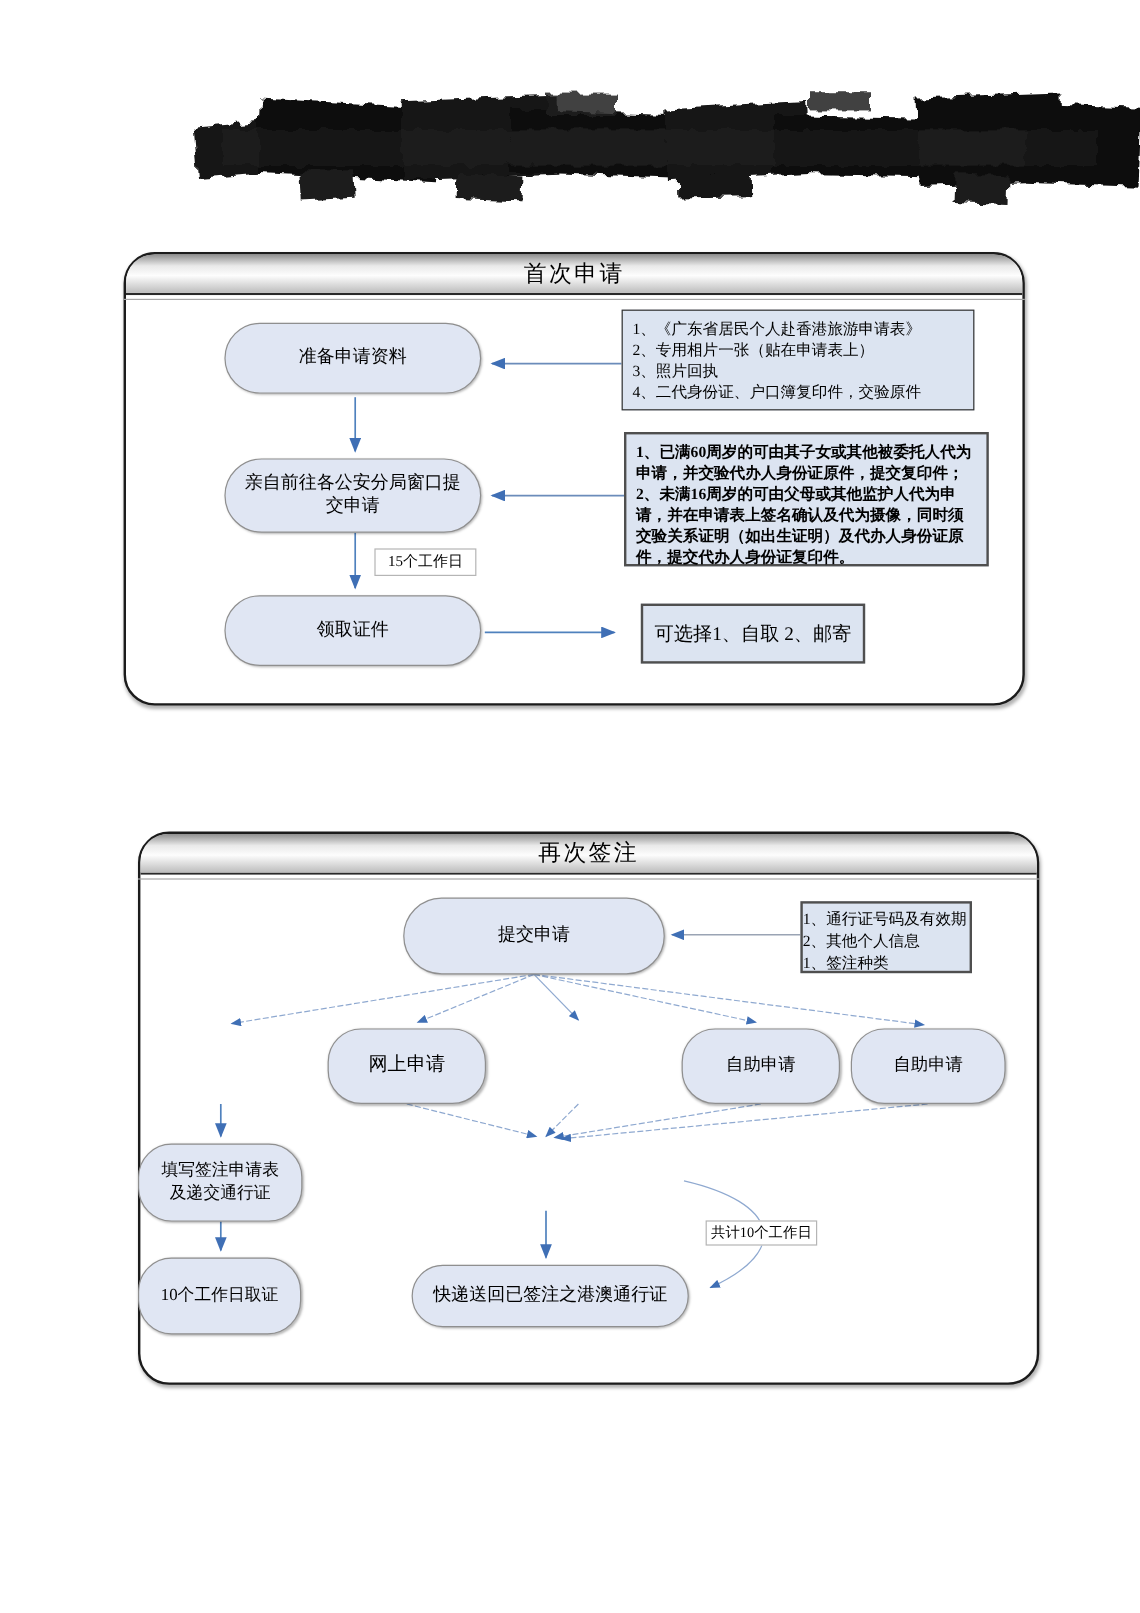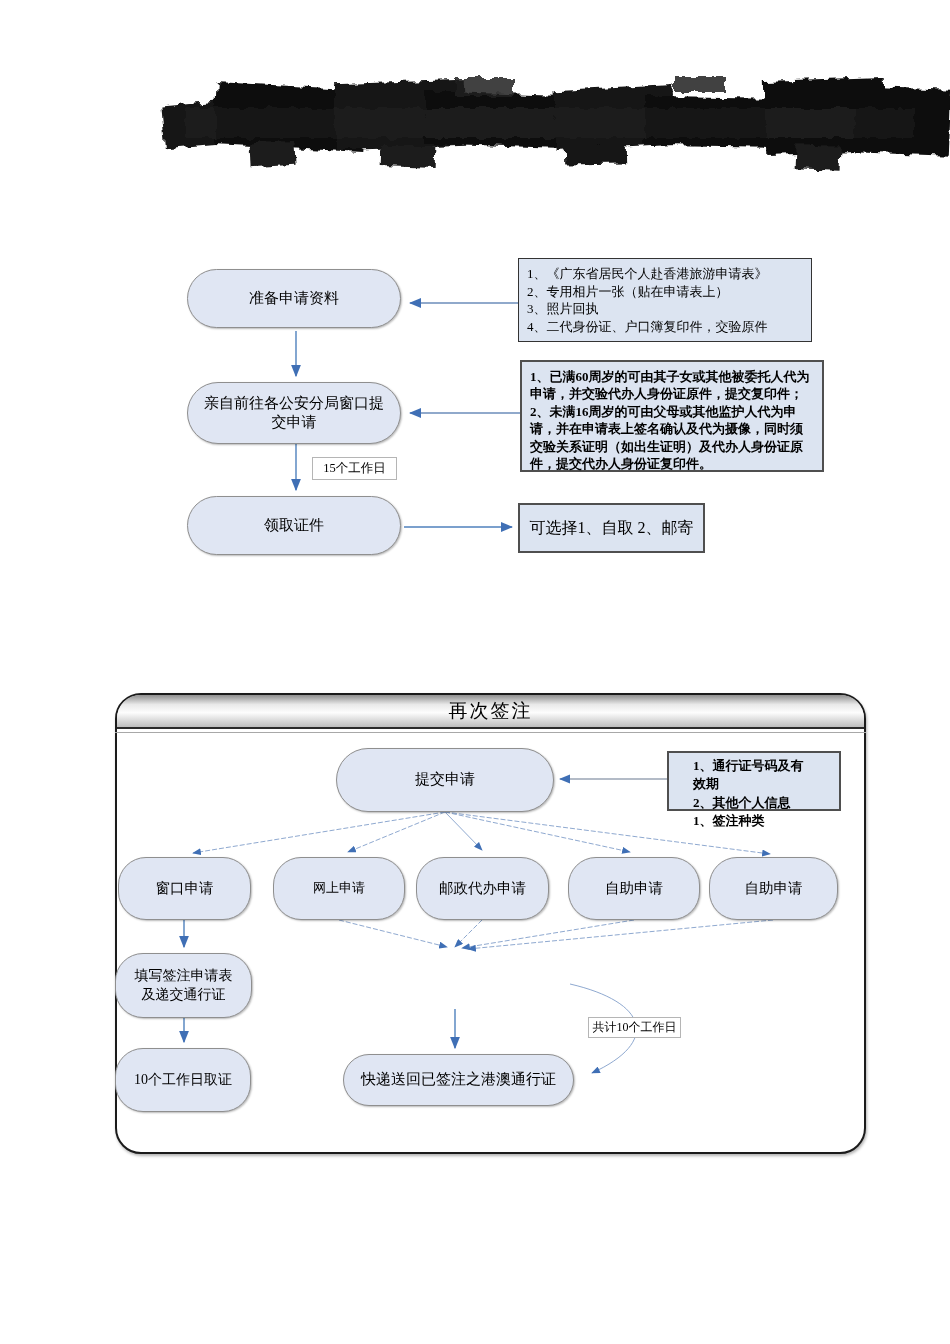--- a/index.html
+++ b/index.html
@@ -80,20 +80,23 @@
       <rect x="95" y="70" width="45" height="24" fill="#1a1a1a" transform="rotate(-3 117 82)"></rect>
       <rect x="225" y="74" width="55" height="20" fill="#1a1a1a" transform="rotate(2 252 84)"></rect>
       <rect x="410" y="72" width="60" height="20" fill="#181818" transform="rotate(-1 440 82)"></rect>
       <rect x="640" y="74" width="45" height="24" fill="#1a1a1a" transform="rotate(2 662 86)"></rect>
       <rect x="300" y="6" width="60" height="18" fill="#222222" opacity="0.85"></rect>
       <rect x="520" y="4" width="50" height="16" fill="#222222" opacity="0.85"></rect>
       <rect x="30" y="36" width="730" height="30" fill="#2e2e2e" opacity="0.38"></rect>
     </g>
   </svg>
 
+  <div class="container" style="left:103px; top:210px; width:751px; height:378px;">
+    <div class="titlebar">首次申请</div>
+  </div>
 
   <div class="container" style="left:103px; top:693px; width:751px; height:461px;margin-left:12px;">
     <div class="titlebar">再次签注</div>
   </div>
 
   <svg class="wires" width="950" height="1344" viewBox="0 0 950 1344">
     <defs>
       <marker id="ah" viewBox="0 0 10 8" refX="9" refY="4" markerWidth="9" markerHeight="7" orient="auto-start-reverse">
         <path d="M0,0 L10,4 L0,8 z" fill="#3f6fb5"></path>
       </marker>
@@ -135,33 +138,31 @@
     <span class="noteline">2、专用相片一张（贴在申请表上）</span>
     <span class="noteline">3、照片回执</span>
     <span class="noteline">4、二代身份证、户口簿复印件，交验原件</span>
   </div>
 
   <div class="notebox" style="left:520px; top:360px; width:304px; height:112px; border:2px solid #4f4f4f; line-height:1.34;font-weight:bold;">
     <span class="noteline">1、已满60周岁的可由其子女或其他被委托人代为申请，并交验代办人身份证原件，提交复印件；</span>
     <span class="noteline">2、未满16周岁的可由父母或其他监护人代为申请，并在申请表上签名确认及代为摄像，同时须交验关系证明（如出生证明）及代办人身份证原件，提交代办人身份证复印件。</span>
   </div>
 
-  <div class="resultbox" style="left:518px; top:503px; width:187px; height:50px;">可选择1、自取 2、邮寄</div>
+  <div class="resultbox" style="left:534px; top:503px; width:187px; height:50px;">可选择1、自取 2、邮寄</div>
 
   <div class="snode" style="left:336px; top:748px; width:218px; height:64px; border-radius:32px;">提交申请</div>
 
-  <div class="notebox" style="left:667px; top:751px; width:174px; height:60px; border:2px solid #4f4f4f; padding:4px 24px; line-height:1.42;font-weight:bold;">
+  <div class="notebox" style="left:667px; top:751px; width:143px; height:60px; border:2px solid #4f4f4f; padding:4px 0; line-height:1.42;">
     <span class="noteline">1、通行证号码及有效期</span>
     <span class="noteline">2、其他个人信息</span>
     <span class="noteline">1、签注种类</span>
   </div>
 
-  <div class="snode" style="left:118px; top:857px; width:133px; height:63px; border-radius:28px; font-size:14.5px;">窗口申请</div>
-  <div class="snode" style="left:273px; top:857px; width:132px; height:63px; border-radius:28px; font-size:13px;">网上申请</div>
-  <div class="snode" style="left:416px; top:857px; width:133px; height:63px; border-radius:28px; font-size:14.5px;">邮政代办申请</div>
+  <div class="snode" style="left:273px; top:857px; width:132px; height:63px; border-radius:28px; font-size:16px;">网上申请</div>
   <div class="snode" style="left:568px; top:857px; width:132px; height:63px; border-radius:28px; font-size:14.5px;">自助申请</div>
   <div class="snode" style="left:115px; top:953px; width:137px; height:65px; border-radius:28px; font-size:14px;">填写签注申请表
 及递交通行证</div>
 
   <div class="snode" style="left:709px; top:857px; width:129px; height:63px; border-radius:28px; font-size:14.5px;">自助申请</div>
 
   <div class="snode" style="left:115px; top:1048px; width:136px; height:64px; border-radius:28px; font-size:14px;">10个工作日取证</div>
 
 
   <div class="snode" style="left:343px; top:1054px; width:231px; height:52px; border-radius:26px;">快递送回已签注之港澳通行证</div>

